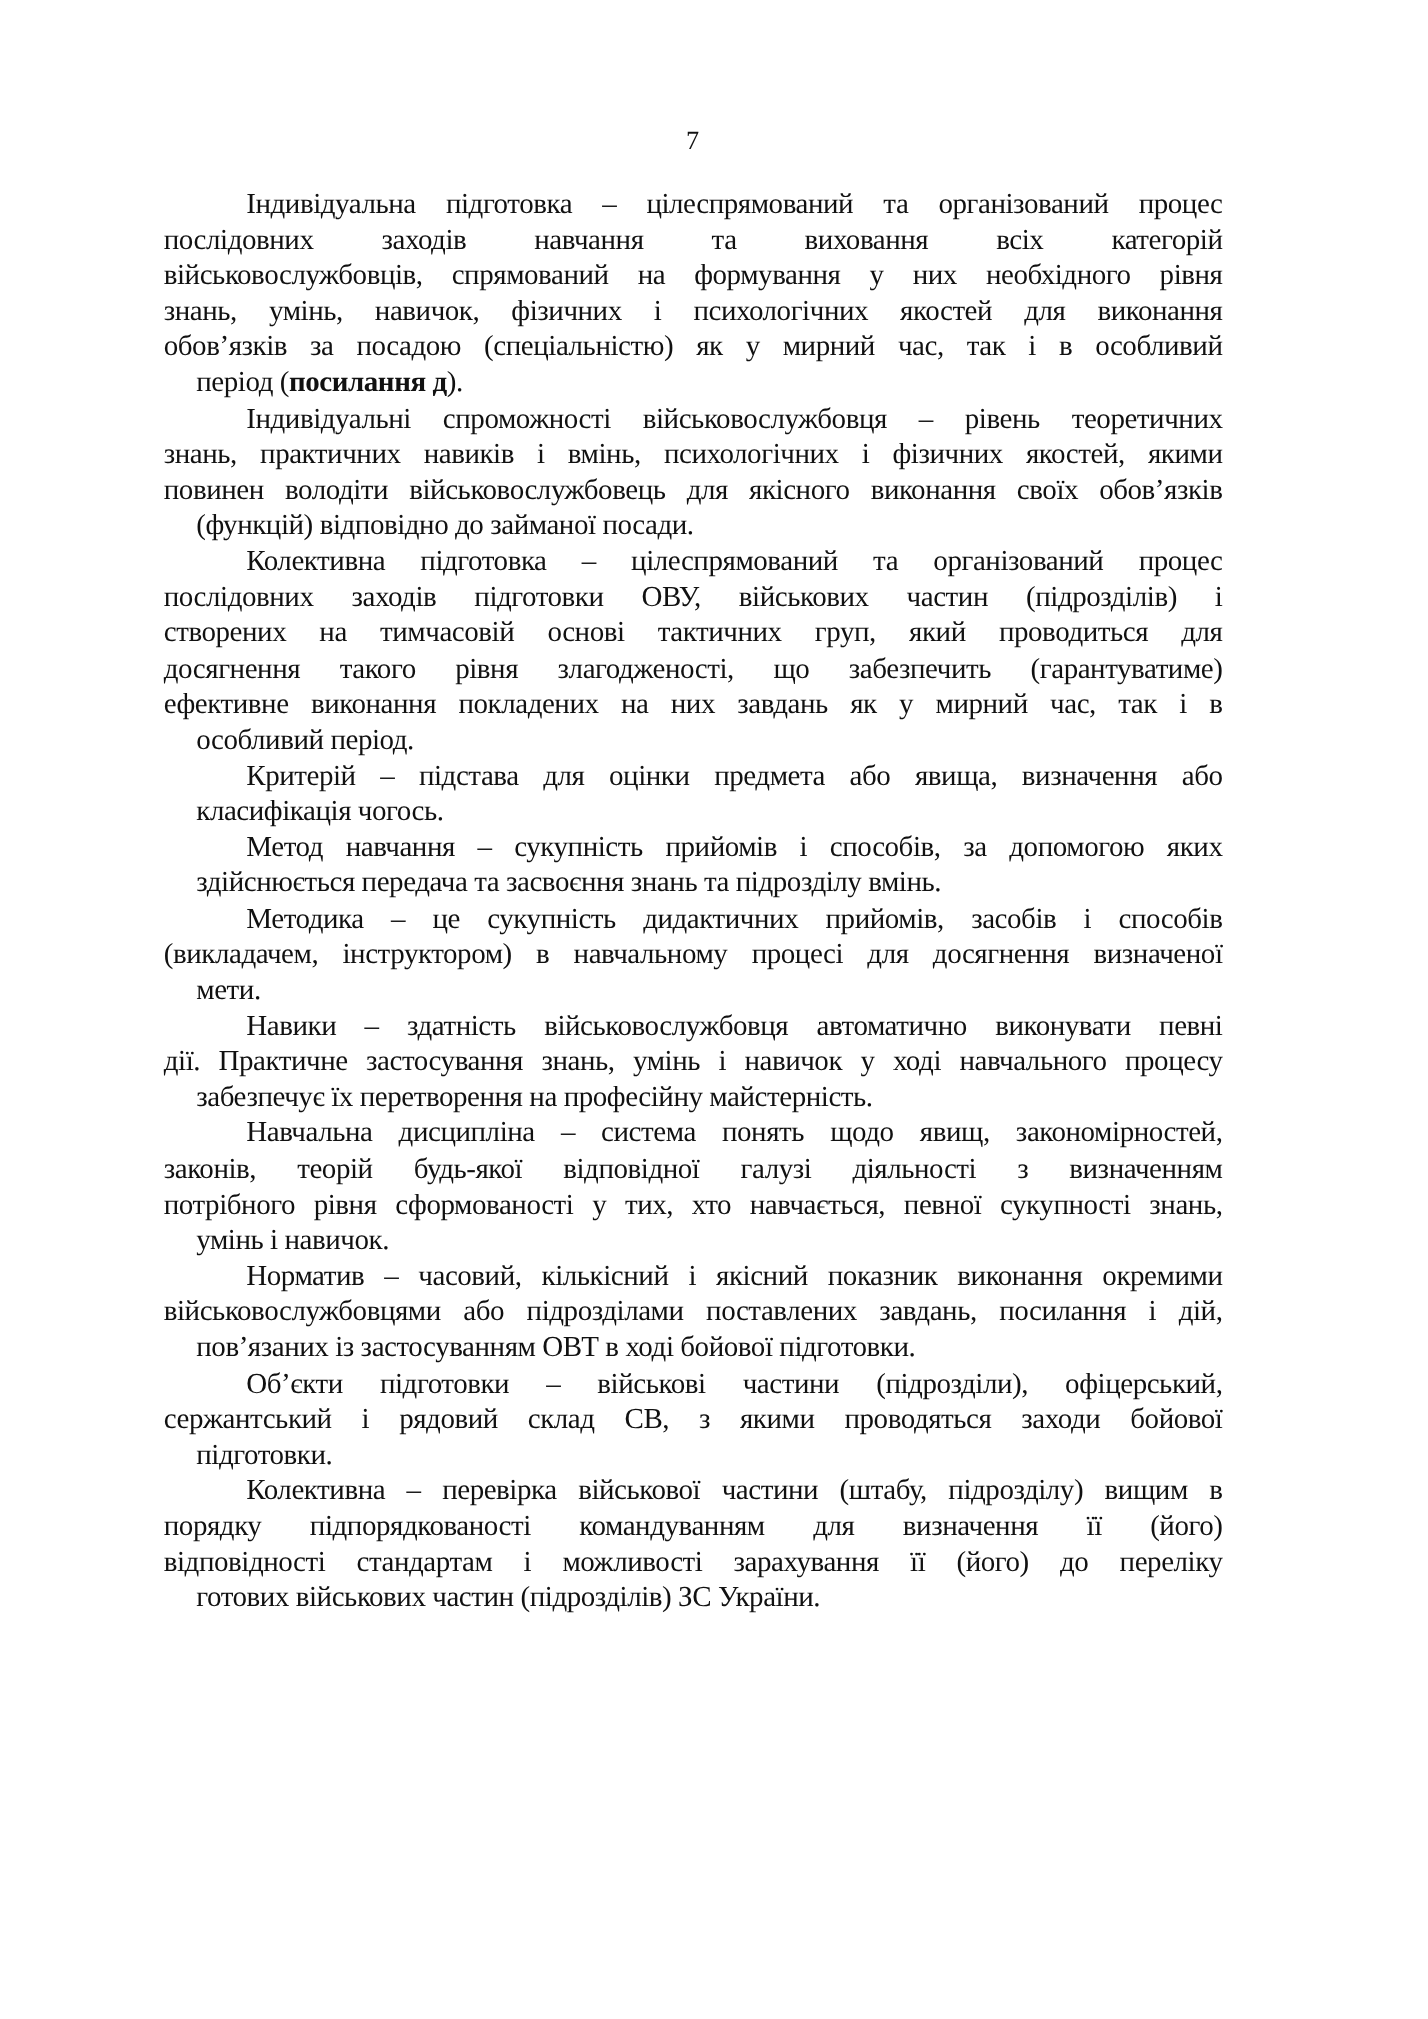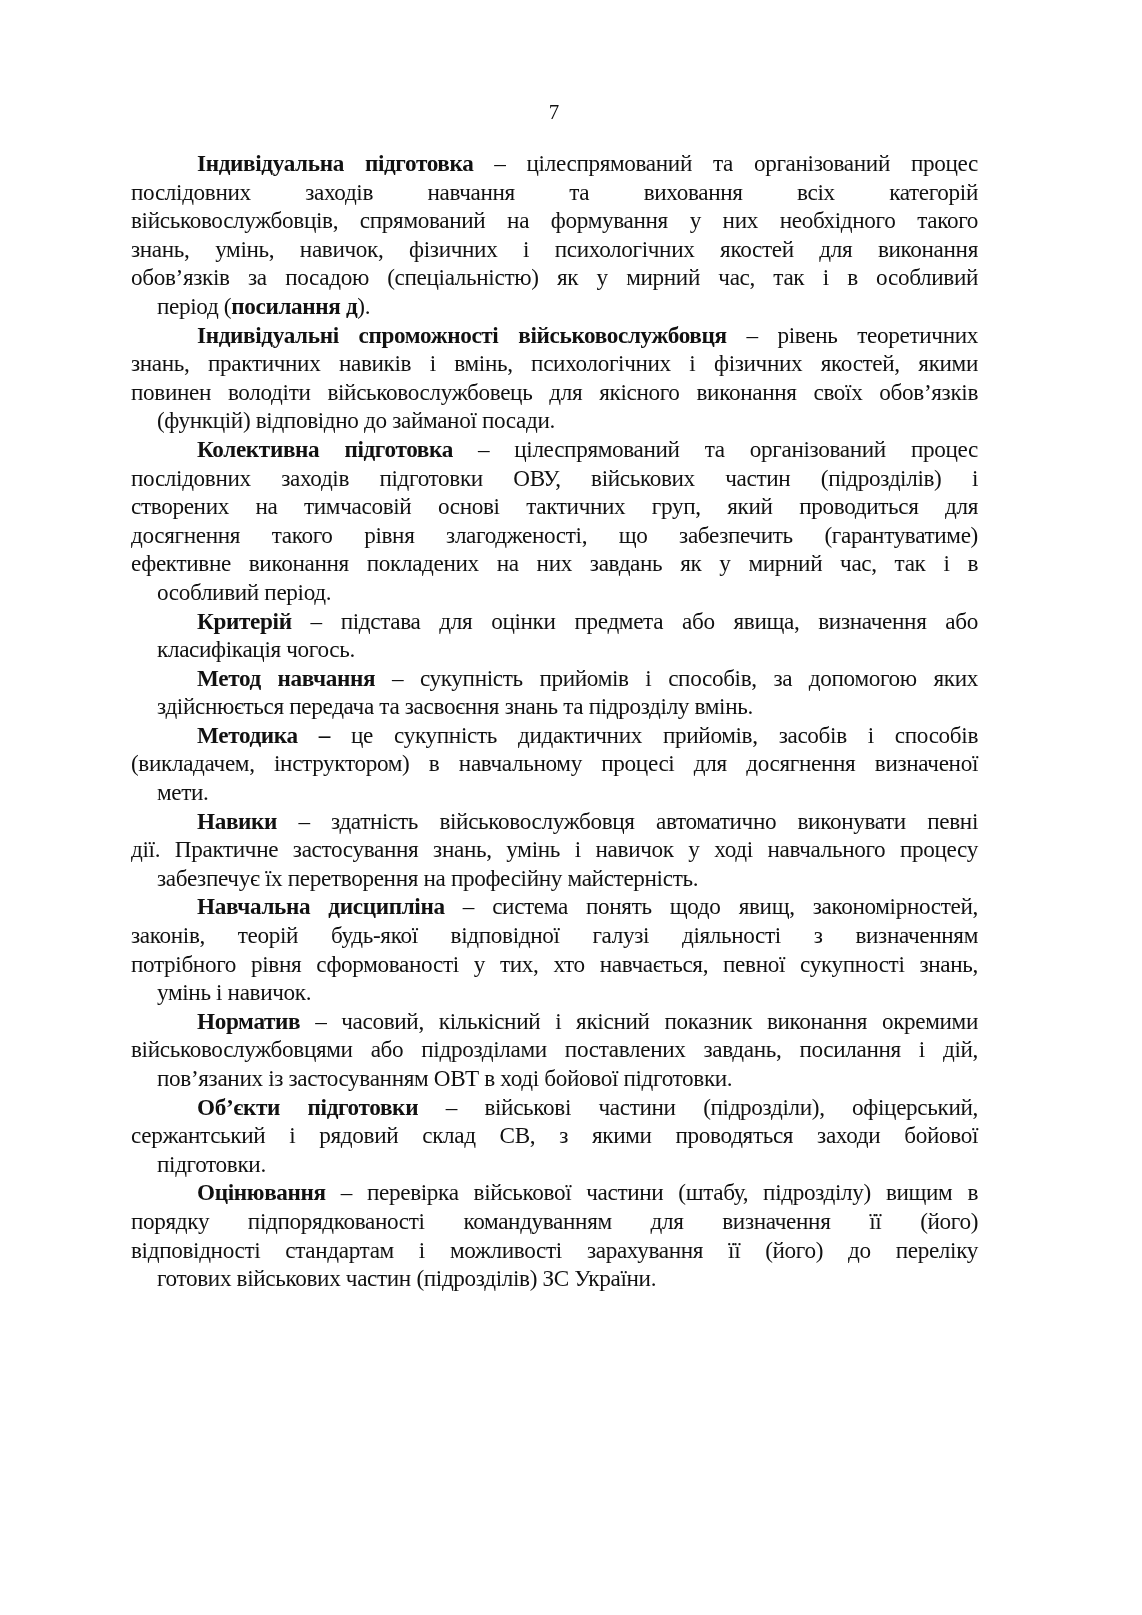--- a/index.html
+++ b/index.html
@@ -18,35 +18,35 @@
     font-size: 23.2px; line-height: 28.6px;
     letter-spacing: -0.35px;
   }
   .entry { margin: 0; }
   .line {
     display: block; text-align: justify; text-align-last: justify;
     white-space: nowrap; height: 28.6px;
   }
   .line.last { text-align-last: left; margin-left: 26px; }
   .line.first { padding-left: 66px; }
-  .term { font-weight: bold; }
+  .term { font-weight: normal; }
   .ref { font-weight: bold; }
 </style>
 </head>
 <body>
 
 <div class="page">
   <div class="page-number">7</div>
 
   <div class="body-text">
 
     <div class="entry">
       <span class="line first"><span class="term">Індивідуальна підготовка</span><span> – цілеспрямований та організований процес</span></span>
       <span class="line">послідовних заходів навчання та виховання всіх категорій</span>
-      <span class="line">військовослужбовців, спрямований на формування у них необхідного такого</span>
+      <span class="line">військовослужбовців, спрямований на формування у них необхідного рівня</span>
       <span class="line">знань, умінь, навичок, фізичних і психологічних якостей для виконання</span>
       <span class="line">обов’язків за посадою (спеціальністю) як у мирний час, так і в особливий</span>
       <span class="line last"><span>період (</span><span class="ref">посилання д</span><span>).</span></span>
     </div>
 
     <div class="entry">
       <span class="line first"><span class="term">Індивідуальні спроможності військовослужбовця</span><span> – рівень теоретичних</span></span>
       <span class="line">знань, практичних навиків і вмінь, психологічних і фізичних якостей, якими</span>
       <span class="line">повинен володіти військовослужбовець для якісного виконання своїх обов’язків</span>
       <span class="line last">(функцій) відповідно до займаної посади.</span>
@@ -96,20 +96,20 @@
       <span class="line last">пов’язаних із застосуванням ОВТ в ході бойової підготовки.</span>
     </div>
 
     <div class="entry">
       <span class="line first"><span class="term">Об’єкти підготовки</span><span> – військові частини (підрозділи), офіцерський,</span></span>
       <span class="line">сержантський і рядовий склад СВ, з якими проводяться заходи бойової</span>
       <span class="line last">підготовки.</span>
     </div>
 
     <div class="entry">
-      <span class="line first"><span class="term">Оцінювання</span><span> – перевірка військової частини (штабу, підрозділу) вищим в</span></span>
+      <span class="line first"><span class="term">Колективна</span><span> – перевірка військової частини (штабу, підрозділу) вищим в</span></span>
       <span class="line">порядку підпорядкованості командуванням для визначення її (його)</span>
       <span class="line">відповідності стандартам і можливості зарахування її (його) до переліку</span>
       <span class="line last">готових військових частин (підрозділів) ЗС України.</span>
     </div>
 
   </div>
 </div>
 
 </body></html>

